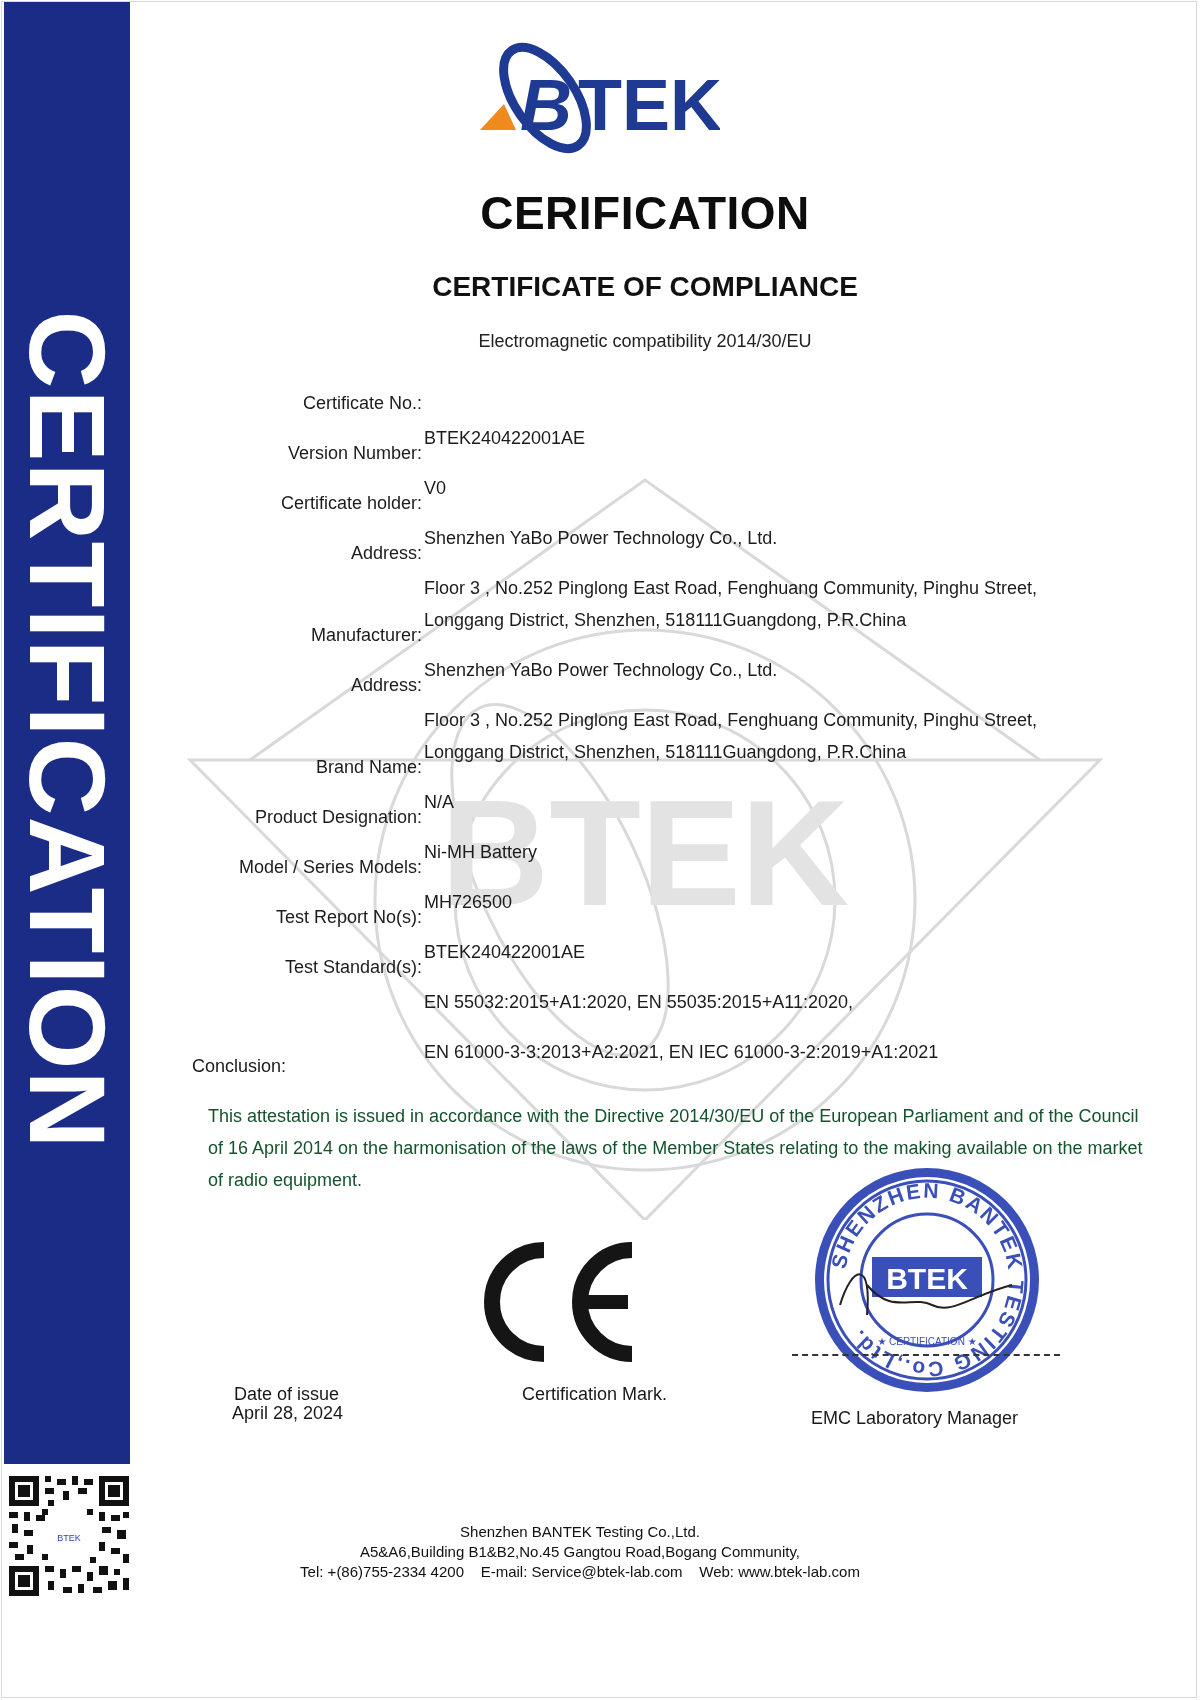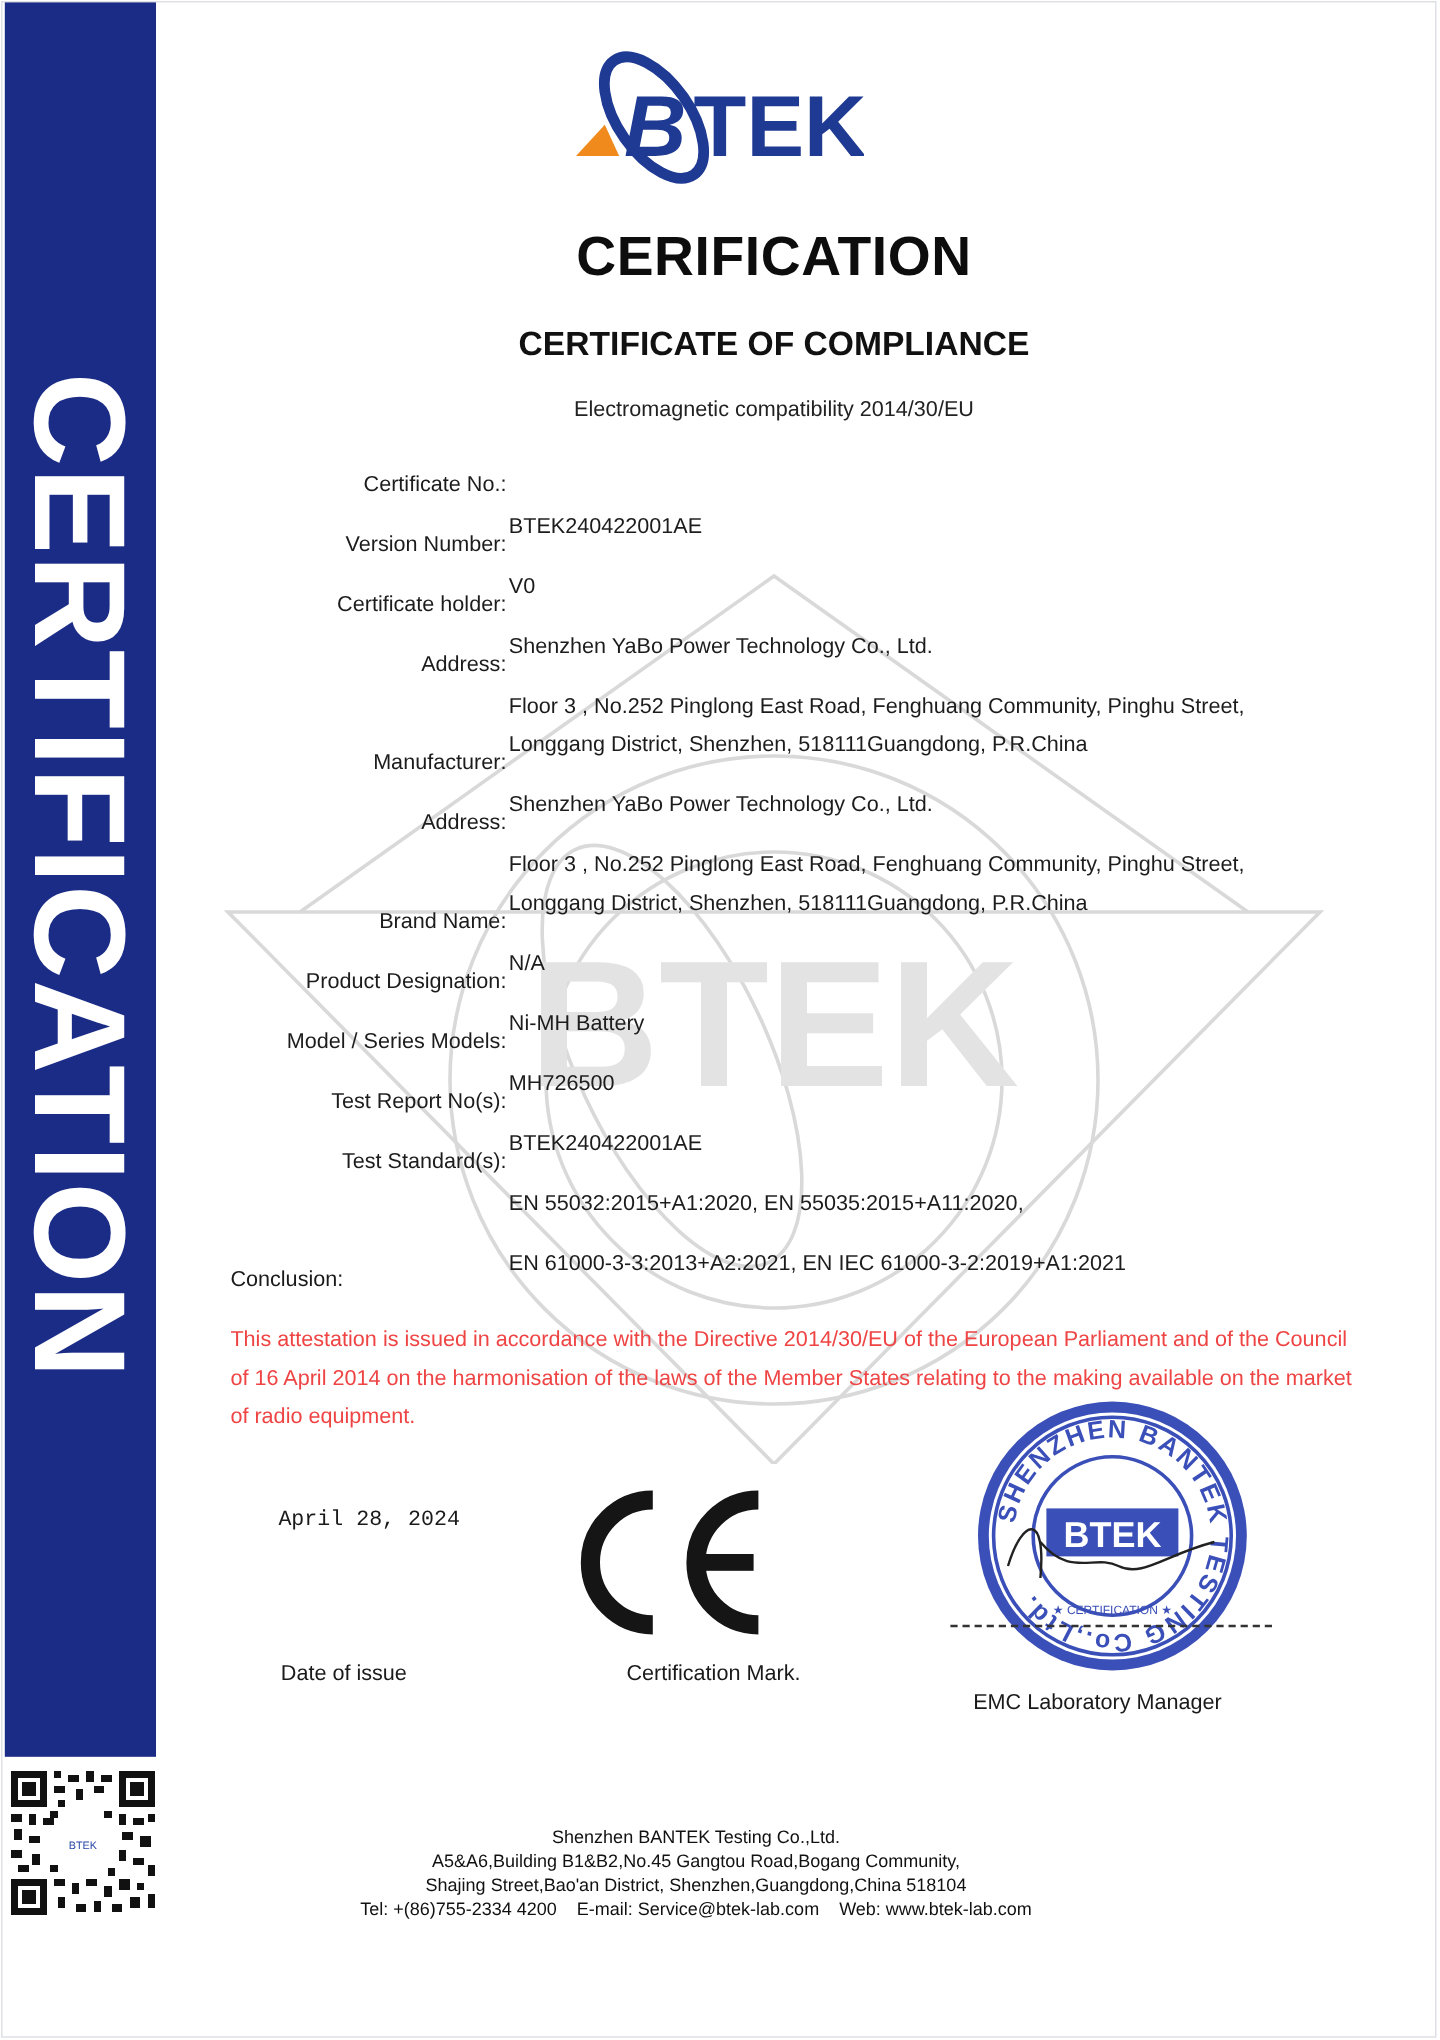--- a/index.html
+++ b/index.html
@@ -52,25 +52,25 @@
   }
 
   .fields { position: absolute; left: 192px; top: 387px; width: 950px; }
   .row { position: relative; font-size: 18px; color: #1c1c1c; }
   .row .label { position: absolute; left: 0; top: 0; width: 230px; }
   .row .value { position: absolute; left: 232px; top: 0; width: 720px; line-height: 32px; margin-top: 35px; }
   .row .label { line-height: 32px; text-align: right; }
 
   .conclusion-label { position: absolute; left: 192px; top: 1052px; font-size: 18px; line-height: 28px; }
   .conclusion-text {
-    position: absolute; left: 192px; top: 1100px; width: 940px;
-    font-size: 18px; line-height: 32px; color: #ef4444;
-  }
-
-  .date-value { position: absolute; left: 232px; top: 1257px; font-size: 18px; font-family: Liberation Mono, monospace; }
+    position: absolute; left: 208px; top: 1100px; width: 940px;
+    font-size: 18px; line-height: 32px; color: #14532d;
+  }
+
+  .date-value { position: absolute; left: 232px; top: 1403px; font-size: 18px; }
   .date-label { position: absolute; left: 234px; top: 1384px; font-size: 18px; }
   .ce-mark { position: absolute; left: 482px; top: 1240px; width: 156px; height: 124px; }
   .ce-mark svg { width: 100%; height: 100%; }
   .ce-label { position: absolute; left: 482px; top: 1384px; font-size: 18px; margin-left: 40px; }
 
   .stamp { position: absolute; left: 812px; top: 1165px; width: 230px; height: 230px; }
   .stamp svg { width: 100%; height: 100%; }
   .sign-line {
     position: absolute; left: 792px; top: 1354px; width: 268px;
     border-top: 2px dashed #333;
@@ -260,15 +260,14 @@
     <text x="115" y="180" text-anchor="middle" font-size="10" fill="#3b4fb8" font-family="Liberation Sans, sans-serif">★ CERTIFICATION ★</text>
     <path d="M28 140 C 40 100, 60 95, 55 150 M55 120 C 80 150, 100 130, 120 140 C 140 150, 160 130, 200 120" fill="none" stroke="#222" stroke-width="2"></path>
   </svg>
 </div>
 <div class="sign-line"></div>
 <div class="manager-label">EMC Laboratory Manager</div>
 
 <div class="footer">
   <div>Shenzhen BANTEK Testing Co.,Ltd.</div>
   <div>A5&amp;A6,Building B1&amp;B2,No.45 Gangtou Road,Bogang Community,</div>
-  <div>Shajing Street,Bao'an District, Shenzhen,Guangdong,China 518104</div>
   <div style="white-space:pre">Tel: +(86)755-2334 4200    E-mail: Service@btek-lab.com    Web: www.btek-lab.com</div>
 </div>
 
 </body></html>

